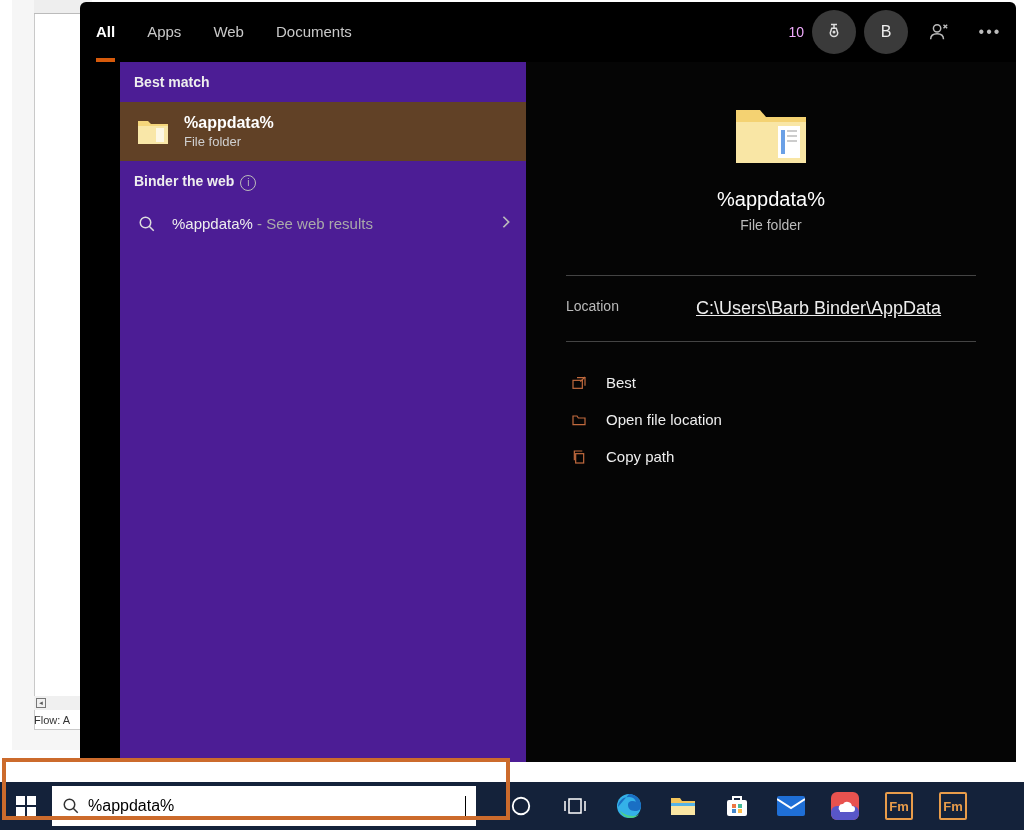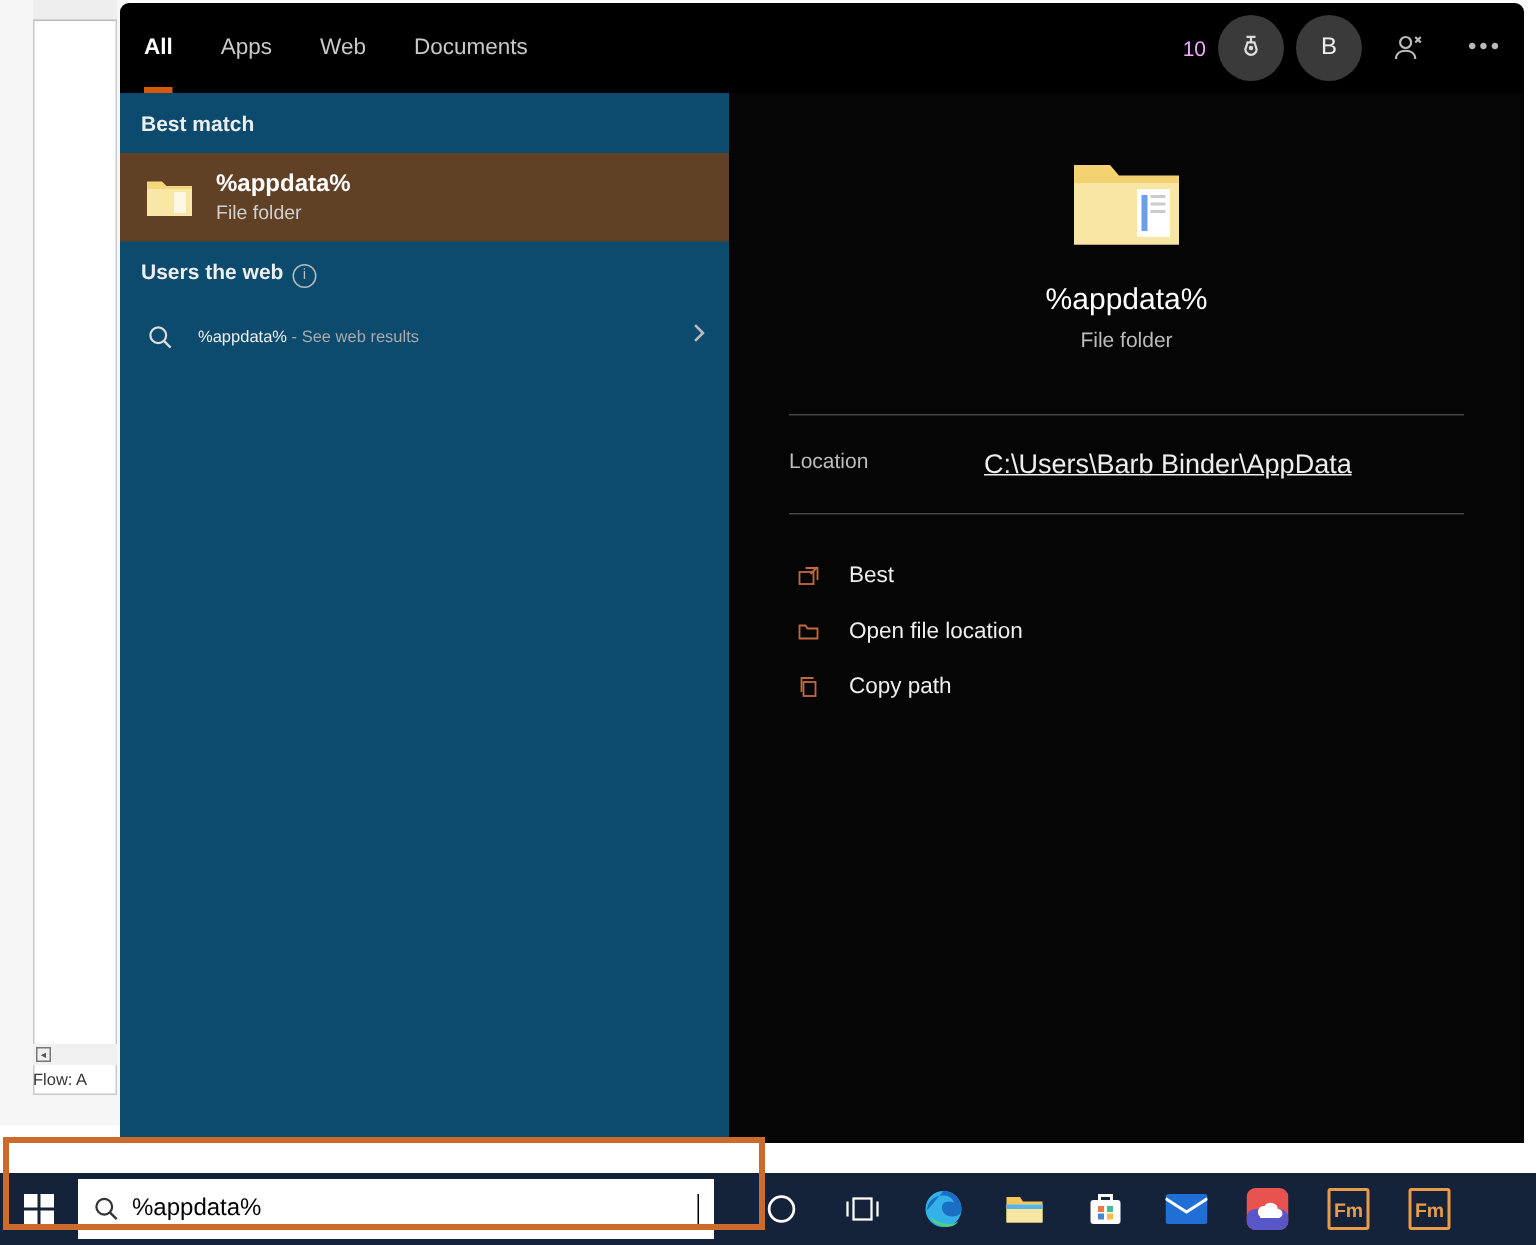--- a/index.html
+++ b/index.html
@@ -1,20 +1,20 @@
 <!DOCTYPE html>
 <html><head>
 <meta charset="utf-8">
 <style>
   * { box-sizing: border-box; margin: 0; padding: 0; }
   html, body { width: 1024px; height: 830px; overflow: hidden; font-family: "Segoe UI", Arial, sans-serif; background: #fff; }
   .page { position: relative; width: 1024px; height: 830px; background: #fff; }
 
   
-  .bg-app { position:absolute; left:0; top:0; width:80px; height:750px; background:#f6f6f6; }
+  .bg-app { position:absolute; left:12px; top:0; width:80px; height:750px; background:#f6f6f6; }
   .bg-app .grey-col { position:absolute; left:22px; top:0; width:56px; height:730px; background:#fff; border:1px solid #c9c9c9;}
   .bg-app .head { position:absolute; left:22px; top:0; width:56px; height:14px; border-bottom:1px solid #bbb; background:#eee; }
   .bg-app .sb { position:absolute; left:22px; bottom:40px; width:56px; height:14px; background:#f0f0f0; display:flex; align-items:center; }
   .bg-app .sb .thumb { width:10px; height:10px; margin-left:2px; border:1px solid #777; display:flex; align-items:center; justify-content:center; font-size:7px; color:#555;}
   .flow { position:absolute; left:22px; bottom:24px; font-size:11px; color:#333; }
 
   
   .panel { position:absolute; left:80px; top:2px; width:936px; height:760px; background:#000; border-radius:6px 6px 0 0; display:flex; flex-direction:column; }
 
   
@@ -24,33 +24,33 @@
   .tab.active::after { content:""; position:absolute; left:16px; right:16px; bottom:0; height:4px; background:#d65a0b; }
   .tab .caret { width:0;height:0;border-left:5px solid transparent;border-right:5px solid transparent;border-top:6px solid #c9c9c9; margin-left:6px;}
   .tabs .spacer { flex:1; }
   .tabs .iconbtn { width:44px; height:44px; border-radius:50%; display:flex; align-items:center; justify-content:center; color:#aaa; margin:0 4px; cursor:pointer; }
   .tabs .iconbtn.grey { background:#3a3a3a; color:#eee; }
   .tabs .points { color:#f0abfc; font-size:14px; margin-right:4px;}
   .tabs svg { display:block; }
 
   
   .content { flex:1; display:flex; min-height:0;}
-  .left { width:406px; background:#0c4a6e; display:flex; flex-direction:column; }
+  .left { width:406px; background:#4c1d95; display:flex; flex-direction:column;margin-left:40px; }
   .right { flex:1; background:#050505; }
 
   .lh { padding:12px 14px; color:#eee; font-weight:600; font-size:14px; }
   .lh .info { display:inline-flex; width:16px; height:16px; border:1.5px solid #bbb; border-radius:50%; margin-left:6px; align-items:center; justify-content:center; font-size:10px; color:#bbb; font-weight:400;}
   .result { display:flex; align-items:center; padding:12px 16px; gap:14px; cursor:pointer; position:relative; }
   .result.sel { background:#614126; }
   .folder-ico { width:34px; }
   .result .txt .name { color:#fff; font-weight:600; font-size:16px; }
   .result .txt .sub { color:#cfcfcf; font-size:13px; margin-top:2px; }
   .result .chev { position:absolute; right:14px; color:#bbb; }
   .result .searchglyph { width:22px; display:flex; justify-content:center; color:#ddd;}
-  .result .line { color:#eee; font-size:11px; }
+  .result .line { color:#eee; font-size:15px; }
   .result .line .dash { color:#aaa; }
 
   
   .detail { padding:30px 40px; }
   .detail .big { text-align:center; padding:10px 0 20px; }
   .detail .big .title { color:#fff; font-size:20px; margin-top:16px; }
   .detail .big .sub { color:#bbb; font-size:14px; margin-top:6px; }
   .detail hr { border:none; border-top:1px solid #444; margin:22px 0; }
   .locrow { display:flex; }
   .locrow .lbl { width:130px; color:#bbb; font-size:14px; }
@@ -117,21 +117,21 @@
           <svg class="folder-ico" width="34" height="30" viewBox="0 0 34 30">
               <path d="M2 4h10l3 3h17v20H2z" fill="#f5d67b"></path>
               <path d="M2 9h30v18H2z" fill="#f9e7a8"></path>
               <rect x="20" y="11" width="8" height="14" fill="#fff" opacity="0.7"></rect>
             </svg>
           <div class="txt">
             <div class="name">%appdata%</div>
             <div class="sub">File folder</div>
           </div>
         </div>
-        <div class="lh"><span>Users the web</span><span class="info">i</span></div>
+        <div class="lh"><span>Binder the web</span><span class="info">i</span></div>
         <div class="result">
           <span class="searchglyph">
             <svg width="18" height="18" viewBox="0 0 24 24" fill="none" stroke="#ddd" stroke-width="2">
                 <circle cx="10" cy="10" r="7"></circle>
                 <path d="M21 21l-6-6"></path>
               </svg>
           </span>
           <span class="line"><span>%appdata%</span><span class="dash"> - See web results</span></span>
           <span class="chev">
             <svg width="12" height="14" viewBox="0 0 10 16" fill="none" stroke="#bbb" stroke-width="2">

